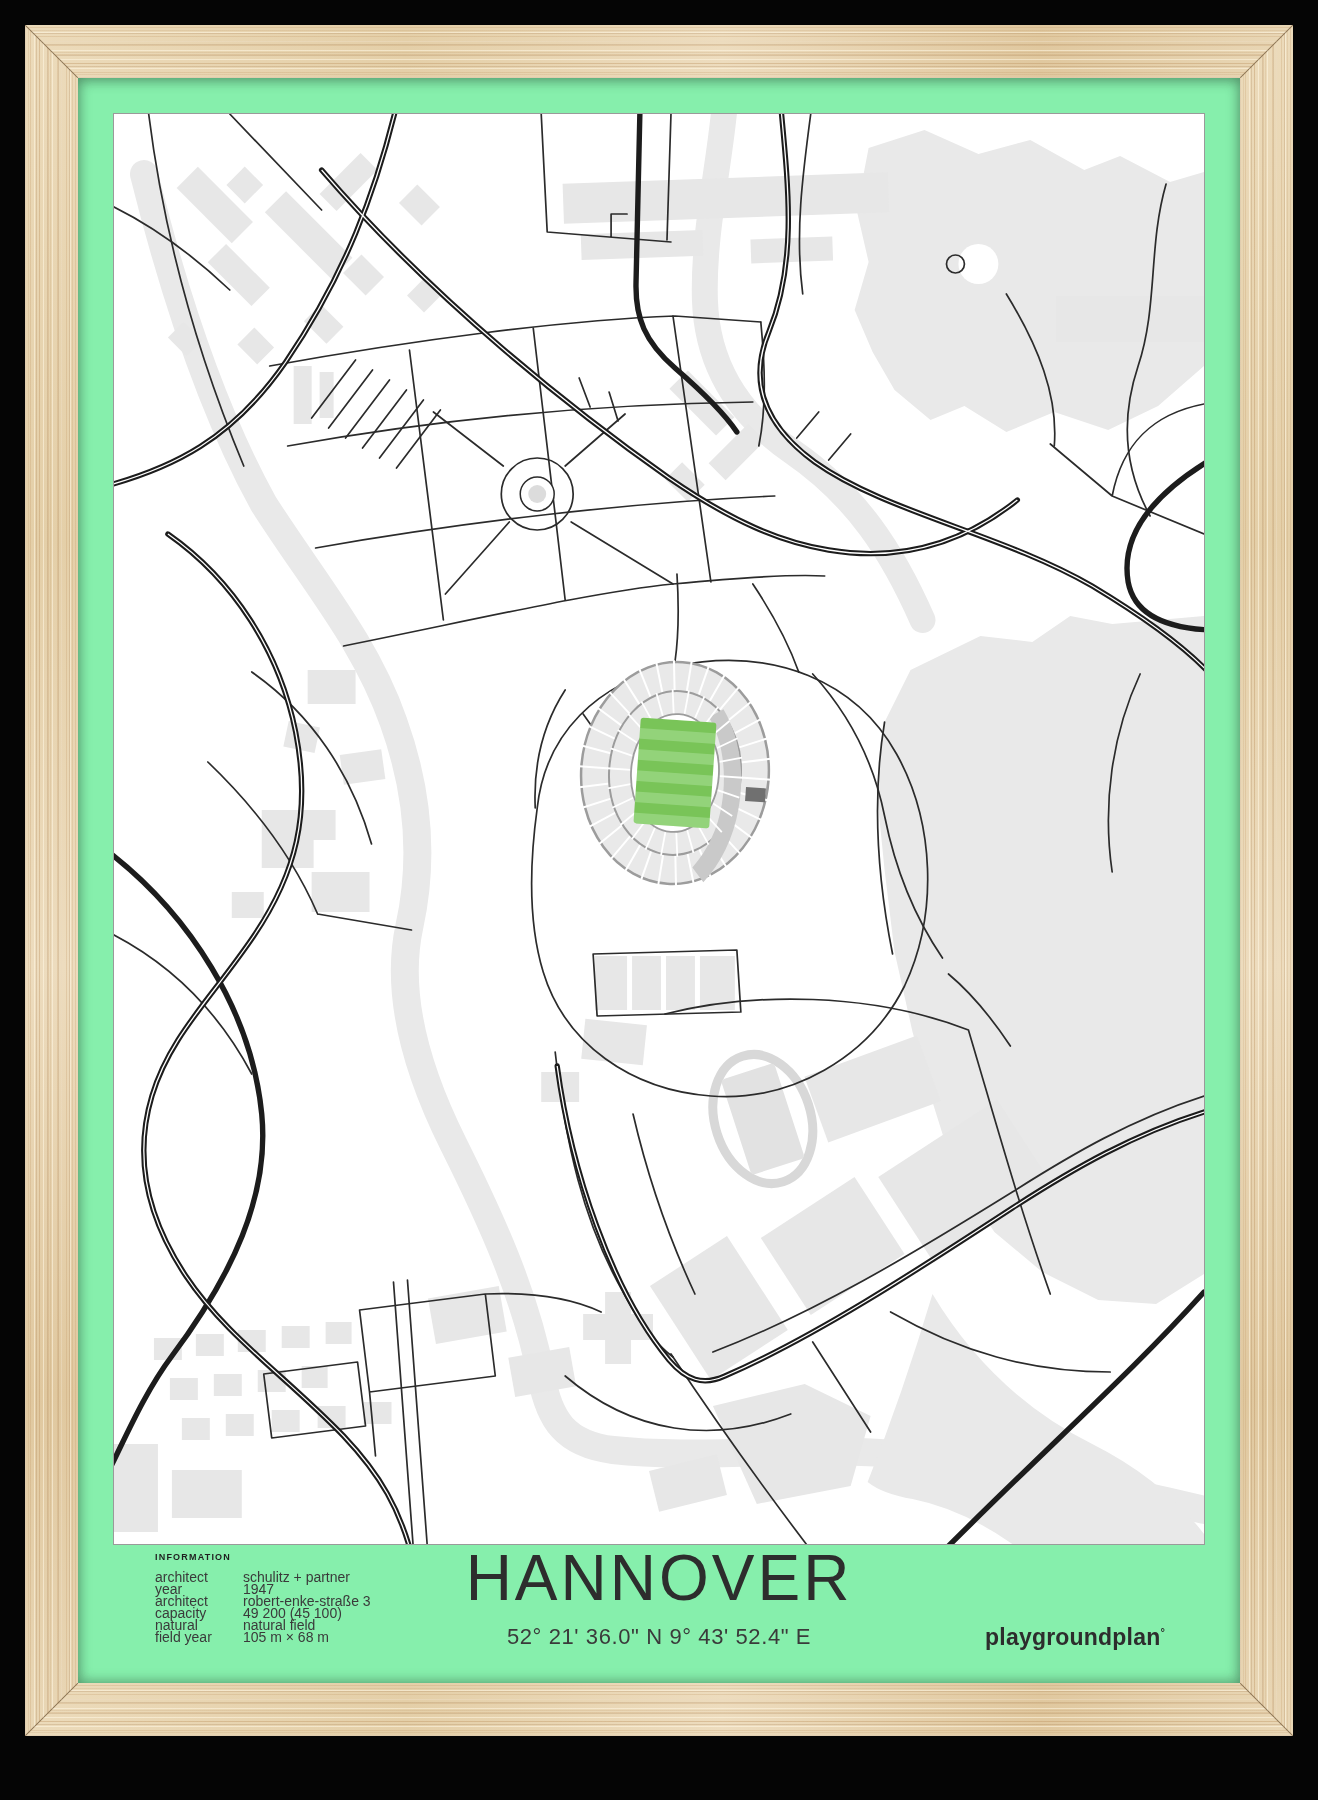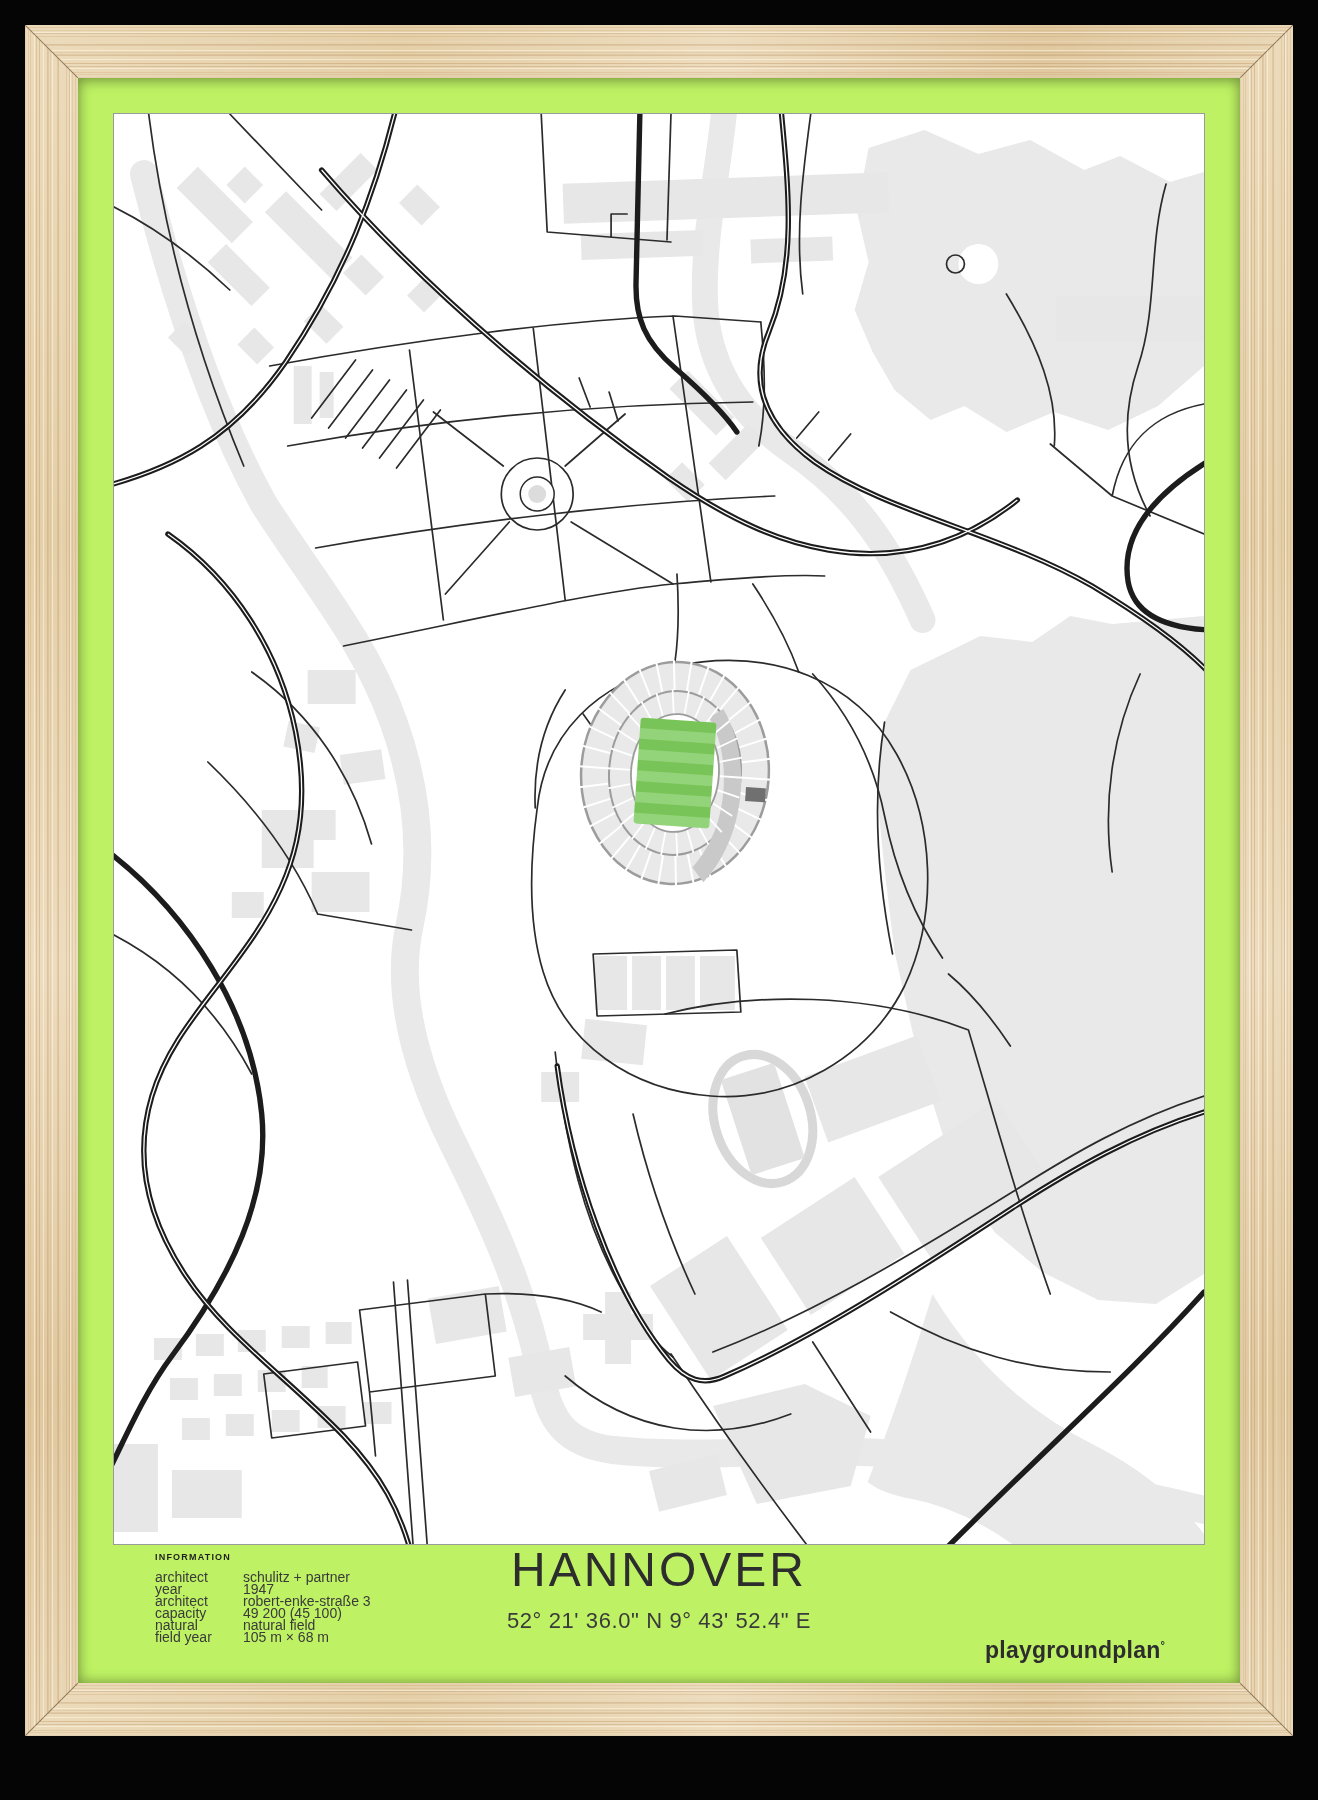--- a/index.html
+++ b/index.html
@@ -24,36 +24,36 @@
   .band-bottom{left:25px;top:1683px;width:1268px;height:53px;clip-path:polygon(53px 0,calc(100% - 53px) 0,100% 100%,0 100%);}
   .band-left  {left:25px;top:25px;width:53px;height:1711px;clip-path:polygon(0 0,100% 53px,100% calc(100% - 53px),0 100%);}
   .band-right {left:1240px;top:25px;width:53px;height:1711px;clip-path:polygon(100% 0,100% 100%,0 calc(100% - 53px),0 53px);}
   .mitre{position:absolute;width:53px;height:53px;pointer-events:none;}
   .m-tl{left:25px;top:25px;background:linear-gradient(45deg,rgba(0,0,0,0) 48.5%,rgba(110,78,40,.45) 50%,rgba(0,0,0,0) 51.5%);}
   .m-br{left:1240px;top:1683px;background:linear-gradient(45deg,rgba(0,0,0,0) 48.5%,rgba(110,78,40,.45) 50%,rgba(0,0,0,0) 51.5%);}
   .m-tr{left:1240px;top:25px;background:linear-gradient(135deg,rgba(0,0,0,0) 48.5%,rgba(110,78,40,.45) 50%,rgba(0,0,0,0) 51.5%);}
   .m-bl{left:25px;top:1683px;background:linear-gradient(135deg,rgba(0,0,0,0) 48.5%,rgba(110,78,40,.45) 50%,rgba(0,0,0,0) 51.5%);}
 
   
-  .poster{position:absolute;left:78px;top:78px;width:1162px;height:1605px;background:#bef264;
+  .poster{position:absolute;left:78px;top:78px;width:1162px;height:1605px;background:#86efac;
     box-shadow: inset 0 5px 12px rgba(0,0,0,.20), inset 5px 0 12px rgba(0,0,0,.10),
                 inset -5px 0 12px rgba(0,0,0,.10), inset 0 -5px 12px rgba(0,0,0,.10);}
   .map-wrap{position:absolute;left:35px;top:35px;width:1092px;height:1432px;border:1.5px solid #9a9a9a;
     box-sizing:border-box;overflow:hidden;background:#fff;}
   .map-wrap svg{display:block;width:100%;height:100%;}
 
   
   .info{position:absolute;left:77px;top:1474px;color:#2e2e2e;}
   .info h4{margin:0 0 9px 0;font-size:9px;letter-spacing:1.2px;font-weight:bold;color:#1f1f1f;}
   .info .row{font-size:14px;line-height:12px;color:#3a3a3a;white-space:nowrap;}
   .info .row .lbl{display:inline-block;width:88px;}
   .title-block{position:absolute;left:0;right:0;top:1468px;text-align:center;color:#2d2d2d;}
-  .title-block h1{margin:0;font-size:48px;font-weight:500;letter-spacing:3px;line-height:1;}
+  .title-block h1{margin:0;font-size:64px;font-weight:500;letter-spacing:3px;line-height:1;}
   .title-block .coords{margin-top:14px;font-size:22px;letter-spacing:.6px;color:#3a3a3a;}
-  .brand{position:absolute;right:75px;top:1546px;font-size:23px;font-weight:bold;color:#2d2d2d;letter-spacing:.2px;margin-top:13px;}
+  .brand{position:absolute;right:75px;top:1546px;font-size:23px;font-weight:bold;color:#2d2d2d;letter-spacing:.2px;}
   .brand sup{font-size:11px;vertical-align:super;}
 </style>
 </head>
 <body>
 
 <div class="photo">
 
   <div class="band grain-h band-top"></div>
   <div class="band grain-h band-bottom"></div>
   <div class="band grain-v band-left"></div>

